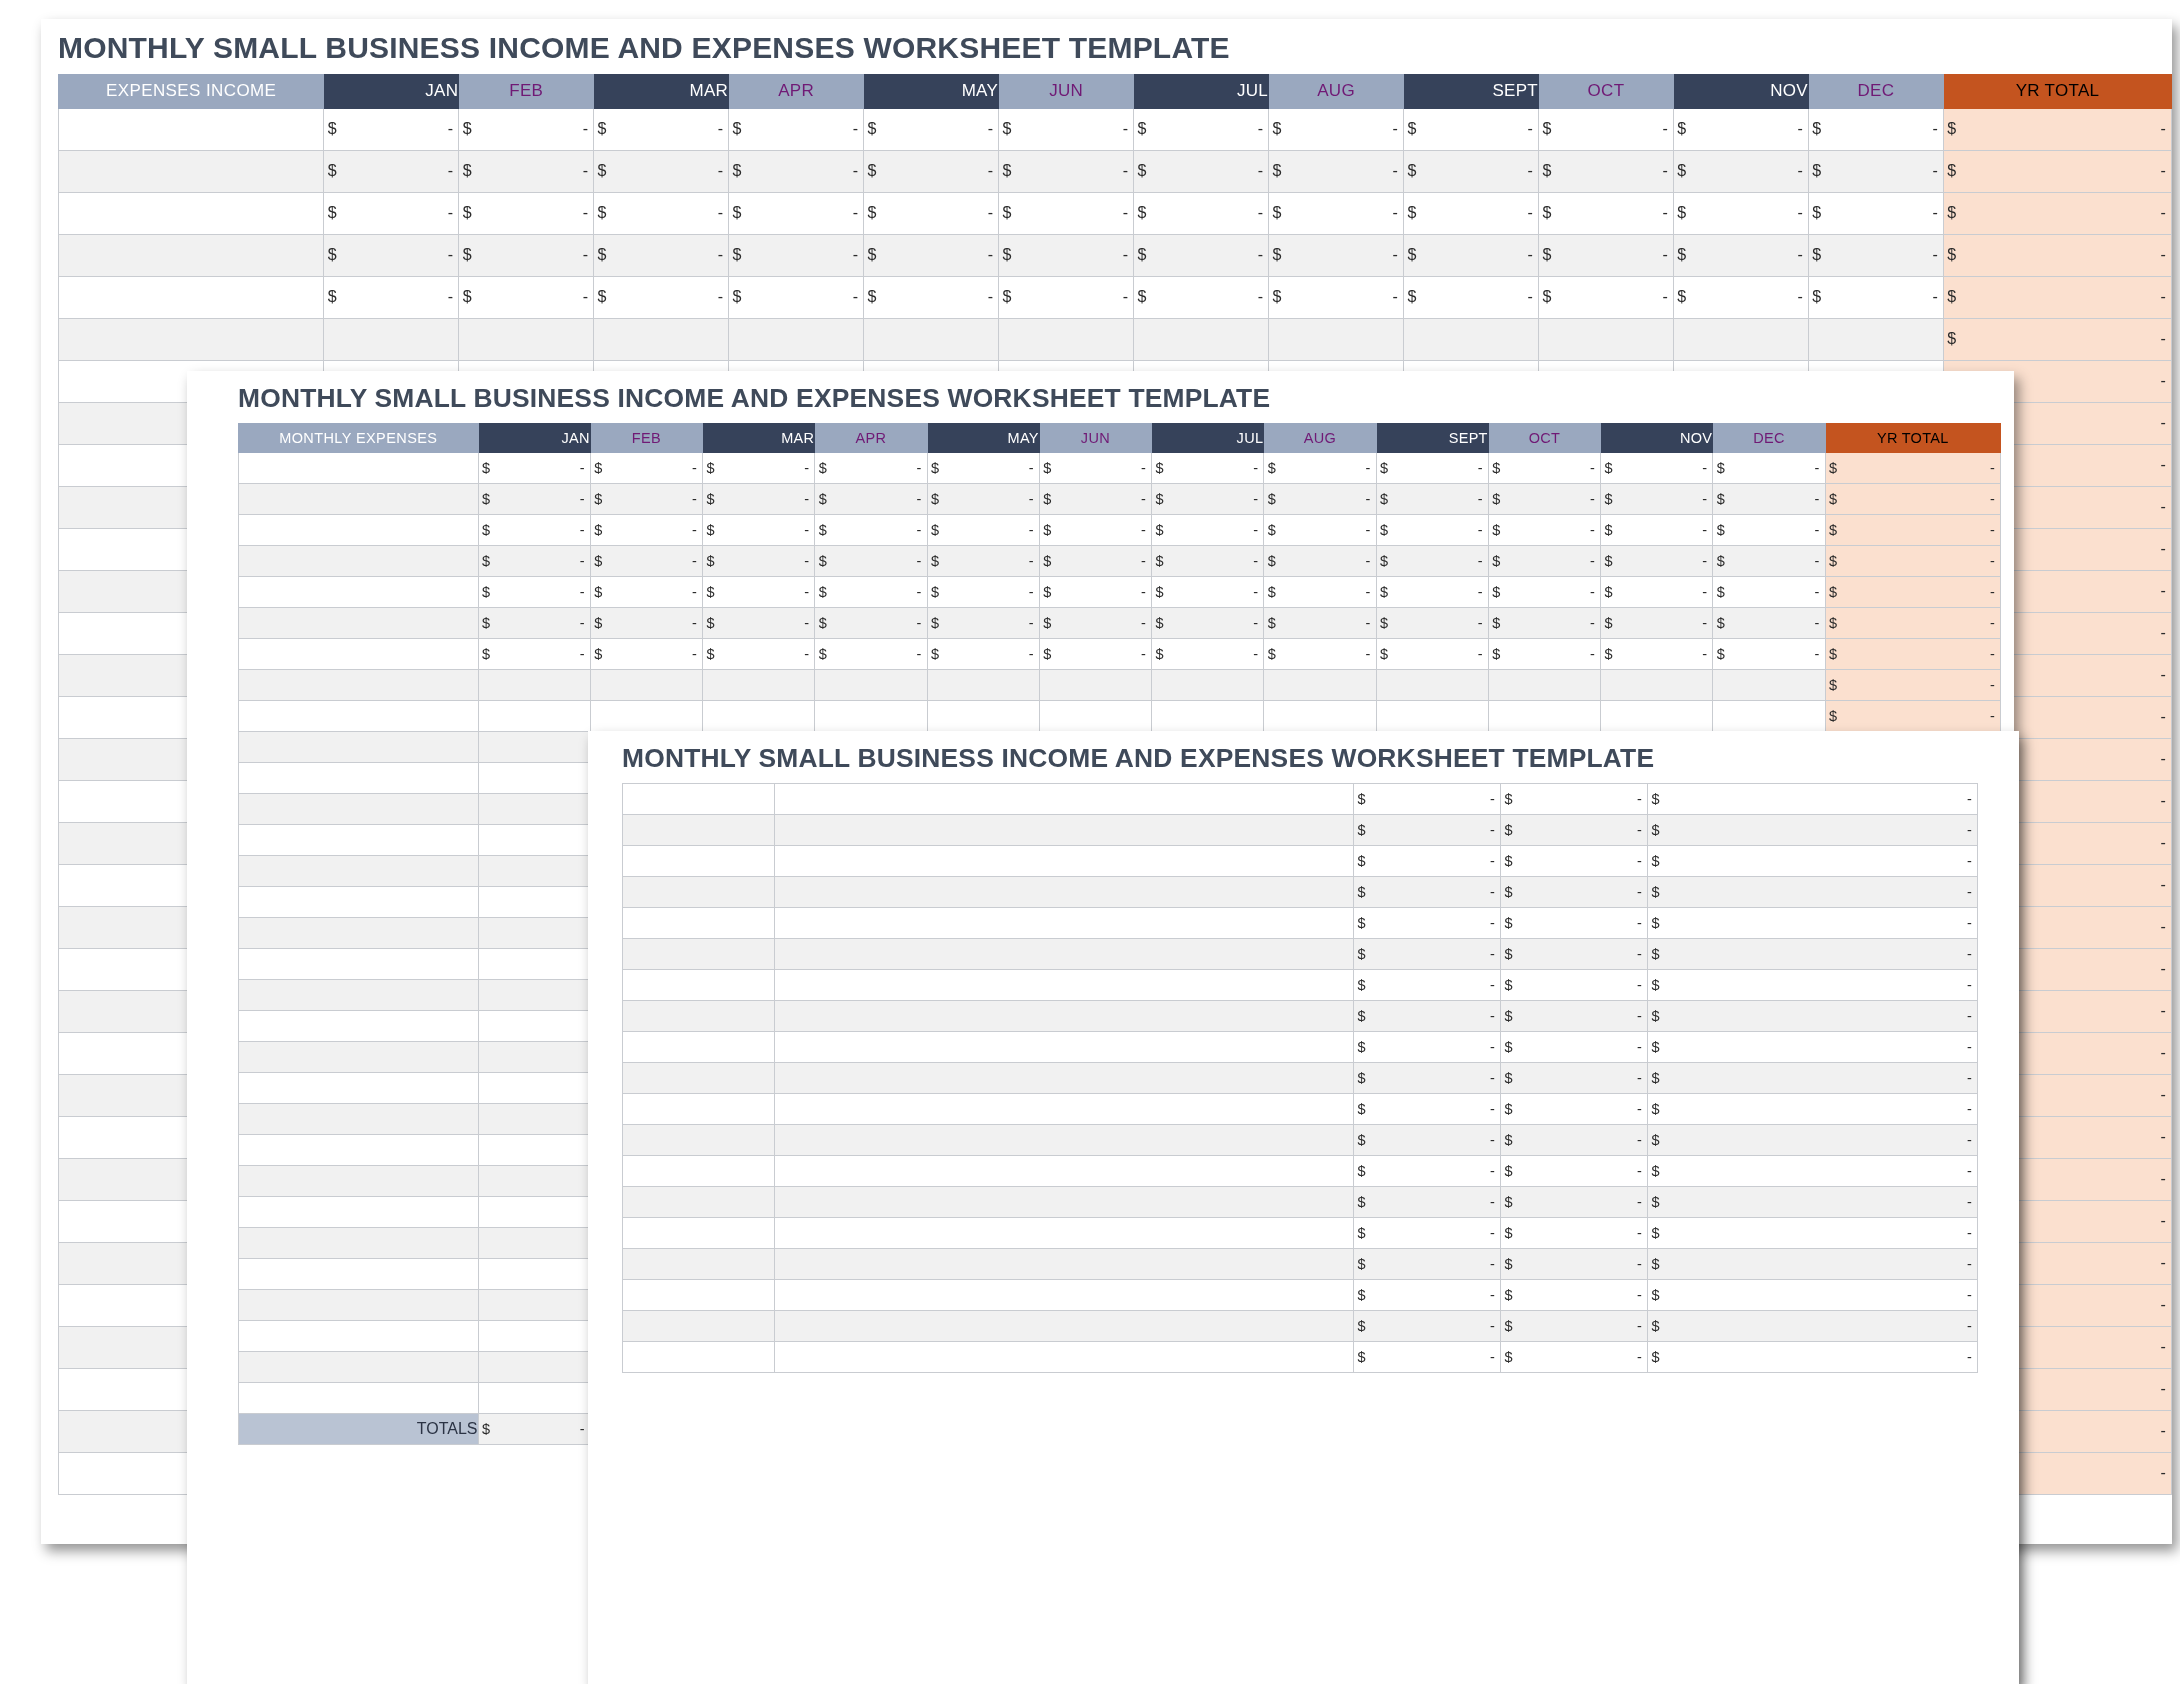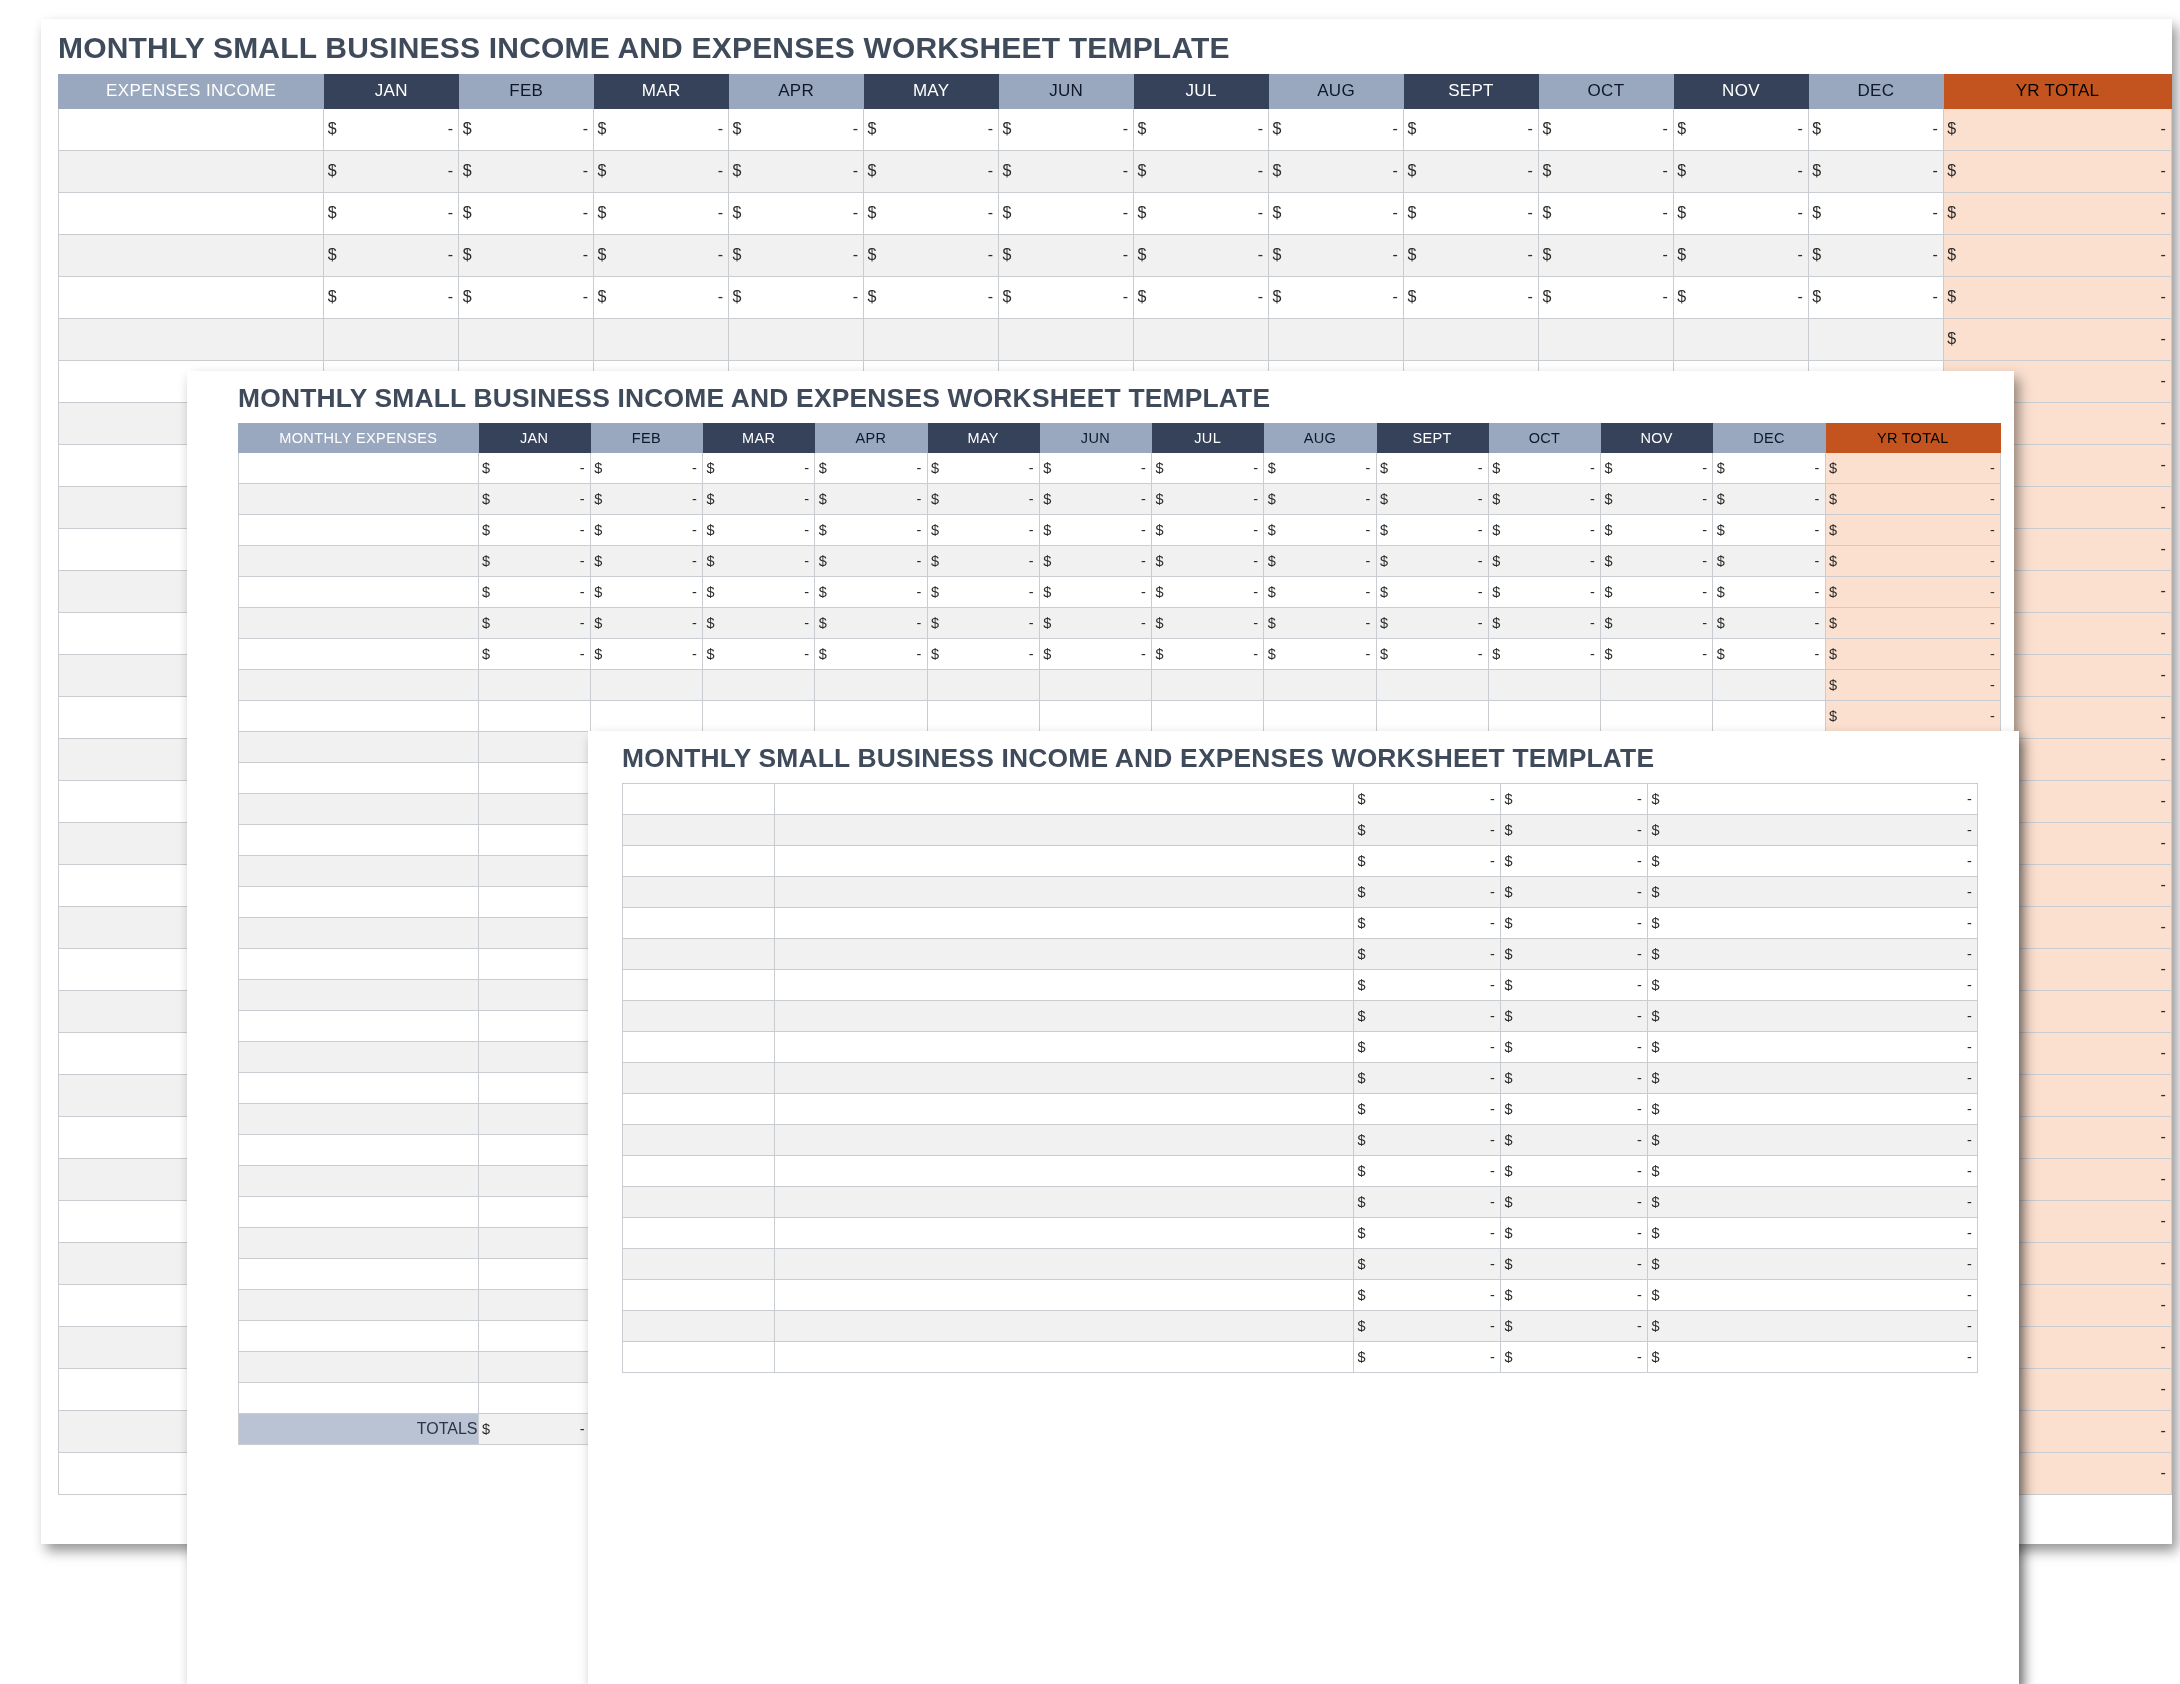--- a/index.html
+++ b/index.html
@@ -44,28 +44,28 @@
     padding: 0;
     font-weight: normal;
     box-sizing: border-box;
   }
 
   
   .hdr-dark {
     background: #36425a;
     color: #ffffff;
     font-weight: bold;
-    text-align: center;
+    text-align: right;
     letter-spacing: 0.3px;
     border: 0.9px solid #36425a !important;
     margin-left: 24px;
   }
   .hdr-light {
     background: #9aa8bf;
-    color: #0f172a;
+    color: #701a75;
     font-weight: bold;
     text-align: center;
     letter-spacing: 0.3px;
     border: 0.9px solid #9aa8bf !important;
   }
   .hdr-orange {
     background: #c4541f;
     color: #000000;
     font-weight: bold;
     text-align: center;

